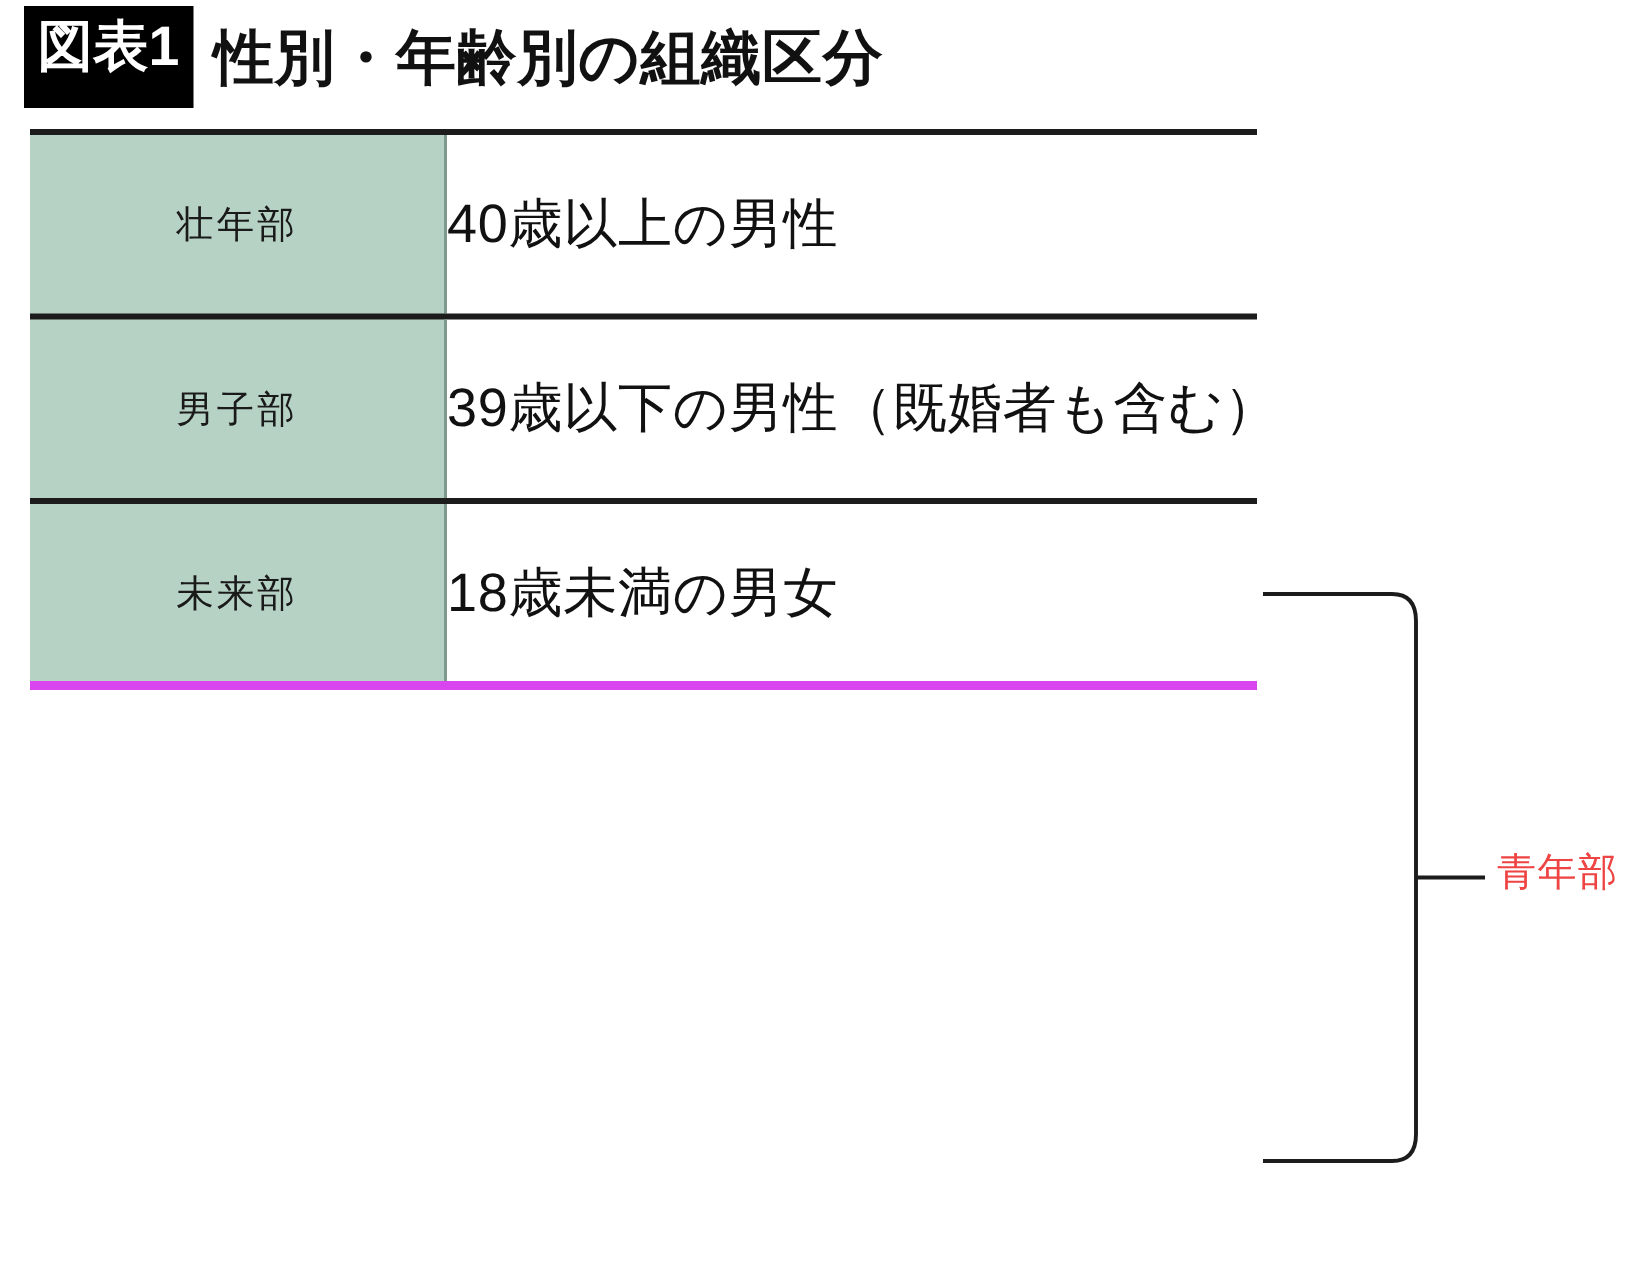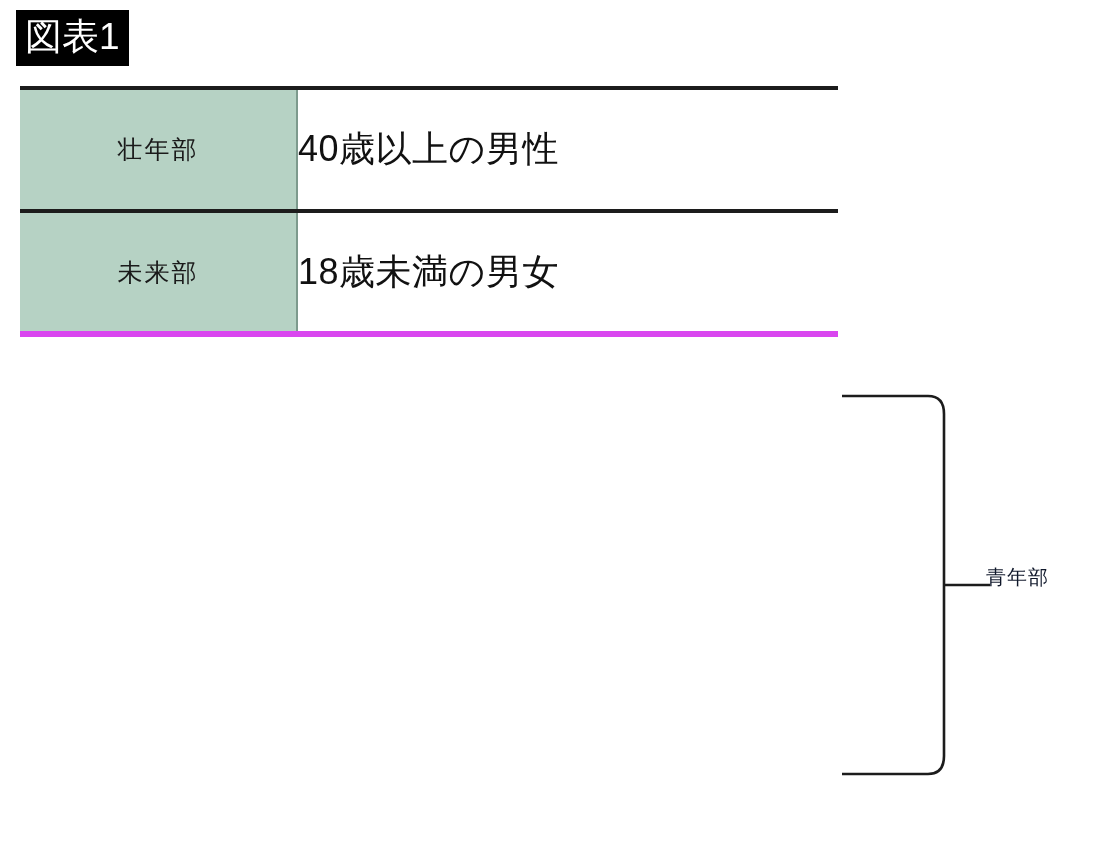--- a/index.html
+++ b/index.html
@@ -23,23 +23,23 @@
     left: 16px;
     top: 8px;
     height: 60px;
     display: flex;
     align-items: center;
   }
   #figure-badge {
     background: #000000;
     color: #ffffff;
     font-size: 37px;
-    font-weight: 400;
+    font-weight: 700;
     line-height: 1;
-    padding: 8px 9px 11px 9px;
+    padding: 8px 9px 23px 9px;
     letter-spacing: 0px;
     display: inline-block;
   }
   #title-text {
     margin-left: 14px;
     font-size: 40px;
     font-weight: 700;
     color: #111111;
     letter-spacing: 0.5px;
     white-space: nowrap;
@@ -92,45 +92,50 @@
     height: 410px;
     pointer-events: none;
   }
   #bracket-svg {
     position: absolute;
     left: 0;
     top: 0;
   }
   #bracket-label {
     position: absolute;
-    left: 148px;
+    left: 160px;
     top: 184px;
-    font-size: 20px;
+    font-size: 26px;
     font-weight: 400;
-    color: #0f172a;
+    color: #ef4444;
     letter-spacing: 1px;
     white-space: nowrap;
   }
 </style>
 </head>
 <body>
 
 <div id="title-bar">
   <span id="figure-badge">図表1</span>
+  <span id="title-text">性別・年齢別の組織区分</span>
 </div>
 
 <table id="org-table">
   <tbody>
 
     <tr>
       <td class="dept-cell">壮年部</td>
       <td class="desc-cell">40歳以上の男性</td>
     </tr>
 
 
+    <tr>
+      <td class="dept-cell">男子部</td>
+      <td class="desc-cell">39歳以下の男性（既婚者も含む）</td>
+    </tr>
 
 
 
     <tr>
       <td class="dept-cell">未来部</td>
       <td class="desc-cell">18歳未満の男女</td>
     </tr>
 
   </tbody>
 </table>

